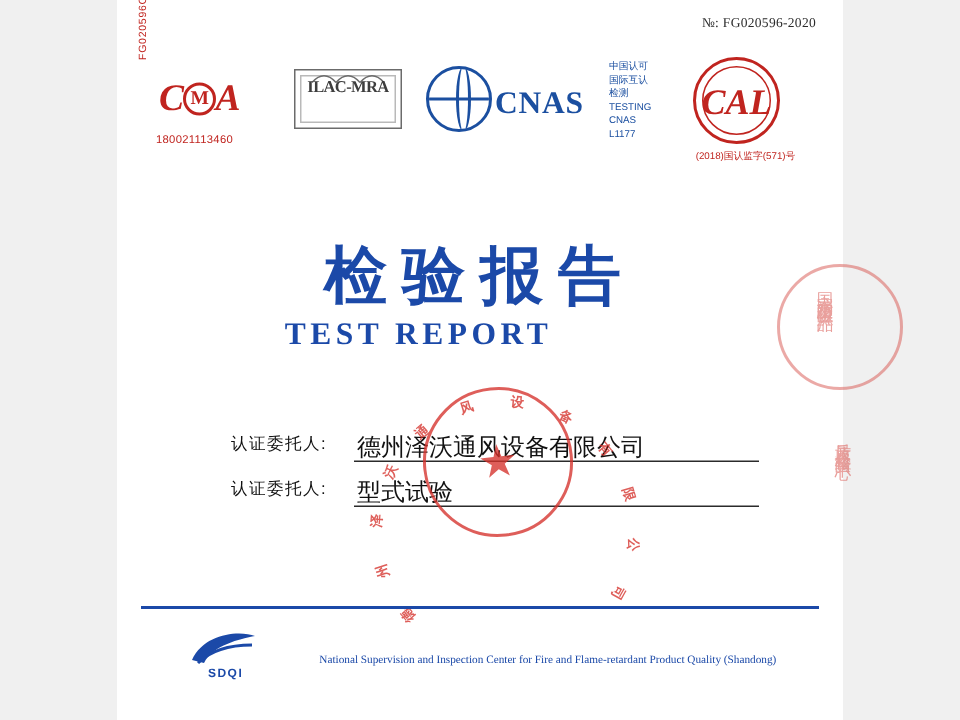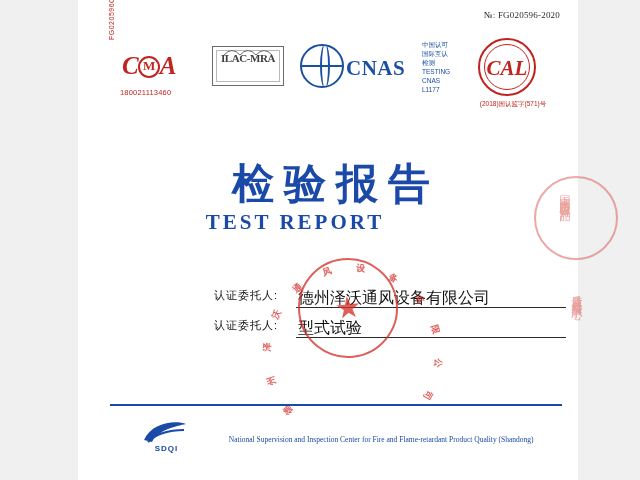--- a/index.html
+++ b/index.html
@@ -25,21 +25,21 @@
     top: 0;
     width: 78px;
     height: 480px;
     background: #f0f0f0;
   }
   .band.left { left: 0; }
   .band.right { right: 0; }
 
   .sheet {
     position: absolute;
-    left: 94px;
+    left: 78px;
     top: 0;
     width: 484px;
     height: 480px;
     background: #ffffff;
   }
 
   
   .serial {
     position: absolute;
     right: 18px;
@@ -202,21 +202,21 @@
     left: 4px; top: 4px;
     right: 4px; bottom: 4px;
     border: 1px solid #c0241f;
     border-radius: 50%;
   }
   .cal-letters {
     position: absolute;
     left: 0; top: 16px;
     width: 54px;
     text-align: center;
-    font-size: 21px;
+    font-size: 24px;
     font-weight: bold;
     font-style: italic;
     color: #c0241f;
     font-family: "Liberation Serif", serif;
   }
   .cal-caption {
     position: absolute;
     left: 0; top: 62px;
     width: 94px;
     text-align: center;
@@ -249,21 +249,20 @@
     letter-spacing: 3px;
     font-family: "Liberation Serif", serif;
   }
 
   
   .fields {
     position: absolute;
     left: 76px;
     top: 282px;
     width: 330px;
-    margin-left: 44px;
   }
   .field {
     position: relative;
     height: 30px;
   }
   .field-label {
     position: absolute;
     left: 0;
     top: 6px;
     font-size: 11px;

